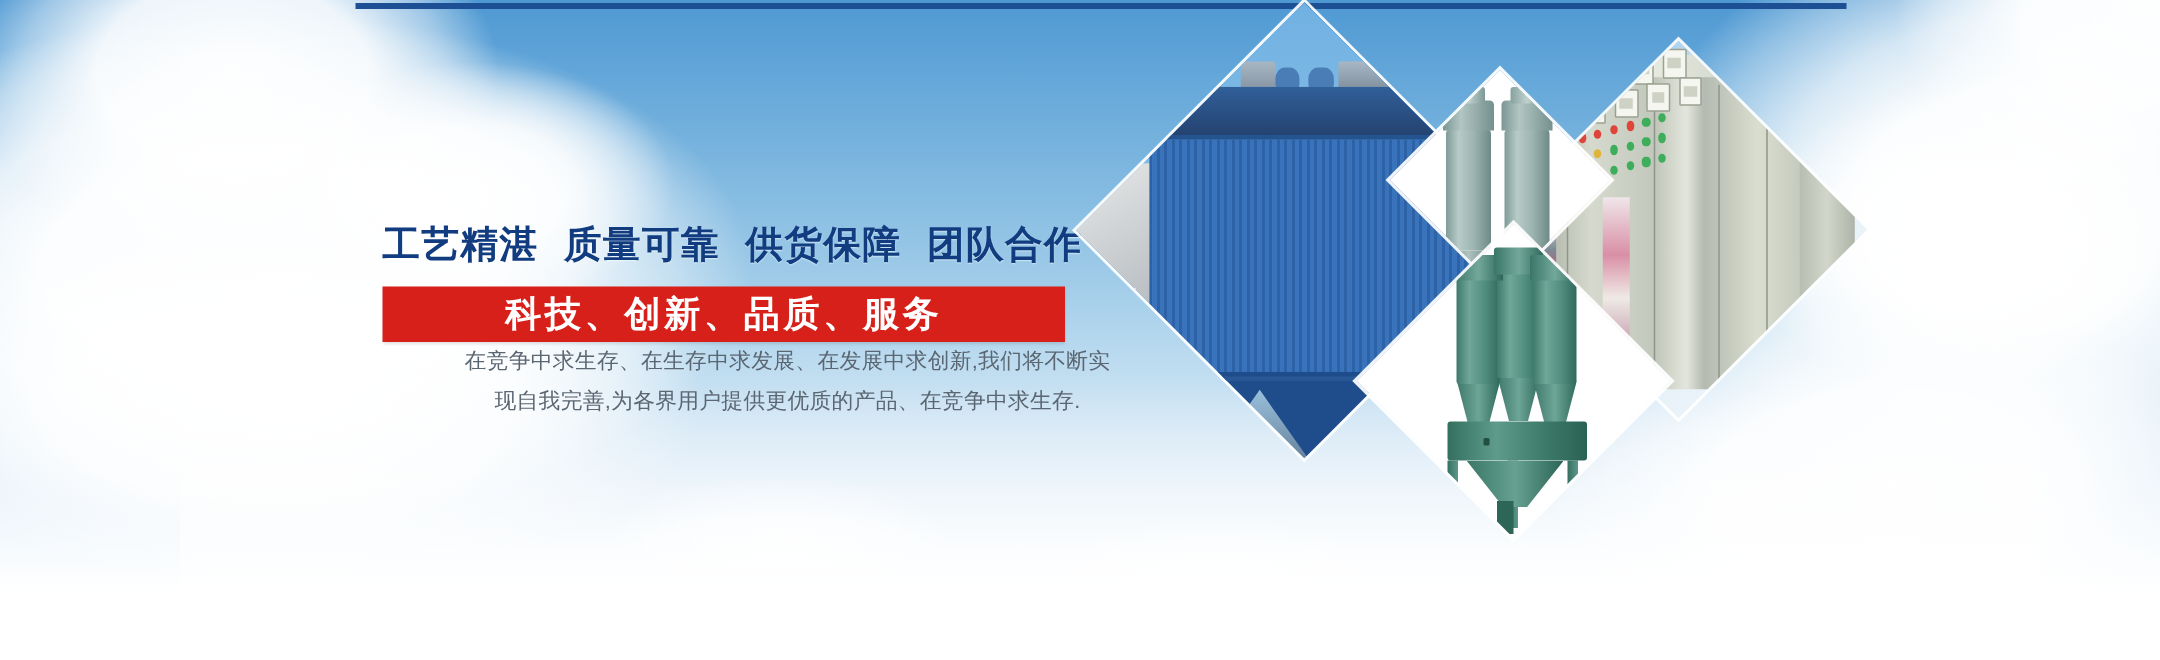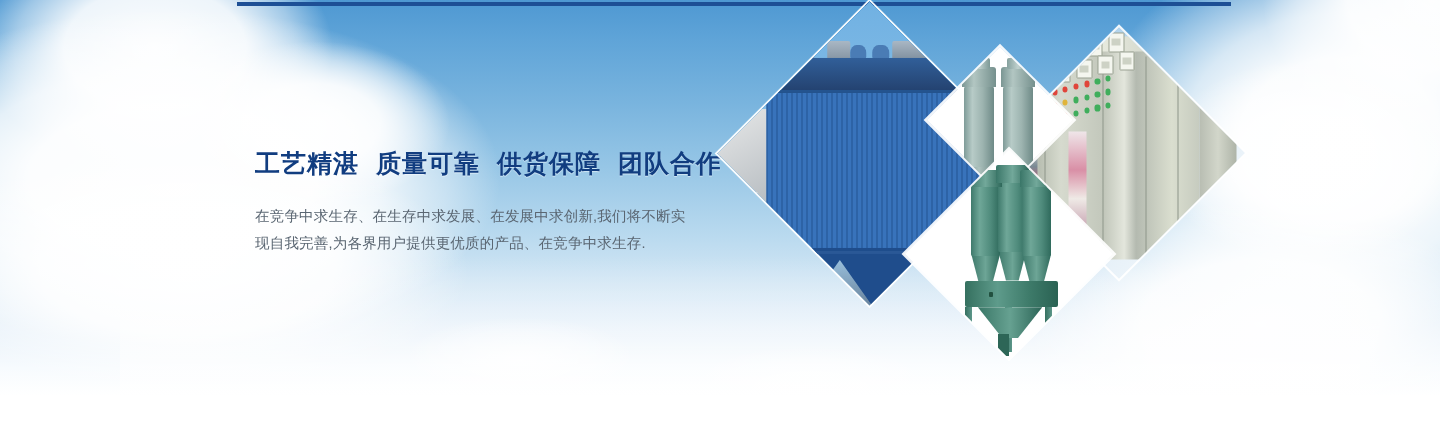--- a/index.html
+++ b/index.html
@@ -107,22 +107,22 @@
     margin-top:11px;width:455px;height:37px;background:#d8201a;
     display:flex;align-items:center;justify-content:center;
     box-shadow:0 1px 2px rgba(0,0,0,.12);
   }
   .redband-text{
     color:#ffffff;font-size:24px;font-weight:bold;letter-spacing:2.5px;
     line-height:37px;white-space:nowrap;
   }
 
   .bodycopy{
-    margin-top:23px;color:#5a6672;font-size:14.5px;
-    line-height:27px;letter-spacing:.2px;
+    color:#5a6672;font-size:14.5px;
+    line-height:27px;letter-spacing:.2px;text-align:center;
   }
   .bodycopy div{white-space:nowrap;}
 
   
   .collage{position:absolute;left:740px;top:30px;width:470px;height:370px;}
   .dia{position:absolute;transform:rotate(45deg);overflow:hidden;
        box-shadow:0 0 0 2px rgba(255,255,255,.92);}
   .dia > .inner{
     position:absolute;left:50%;top:50%;transform:translate(-50%,-50%) rotate(-45deg);
     width:150%;height:150%;
@@ -374,20 +374,23 @@
   <div class="cloud cl-bottom-haze"></div>
   <div class="cloud cl-wisp-a"></div>
   <div class="cloud cl-wisp-b"></div>
 
   <div class="copy">
 
     <div class="headline">
       <span class="seg">工艺精湛</span><span class="seg">质量可靠</span><span class="seg">供货保障</span><span class="seg">团队合作</span>
     </div>
 
+    <div class="redband">
+      <span class="redband-text">科技、创新、品质、服务</span>
+    </div>
 
     <div class="bodycopy">
       <div>在竞争中求生存、在生存中求发展、在发展中求创新,我们将不断实</div>
       <div>现自我完善,为各界用户提供更优质的产品、在竞争中求生存.</div>
     </div>
 
   </div>
 
 </div>
 

